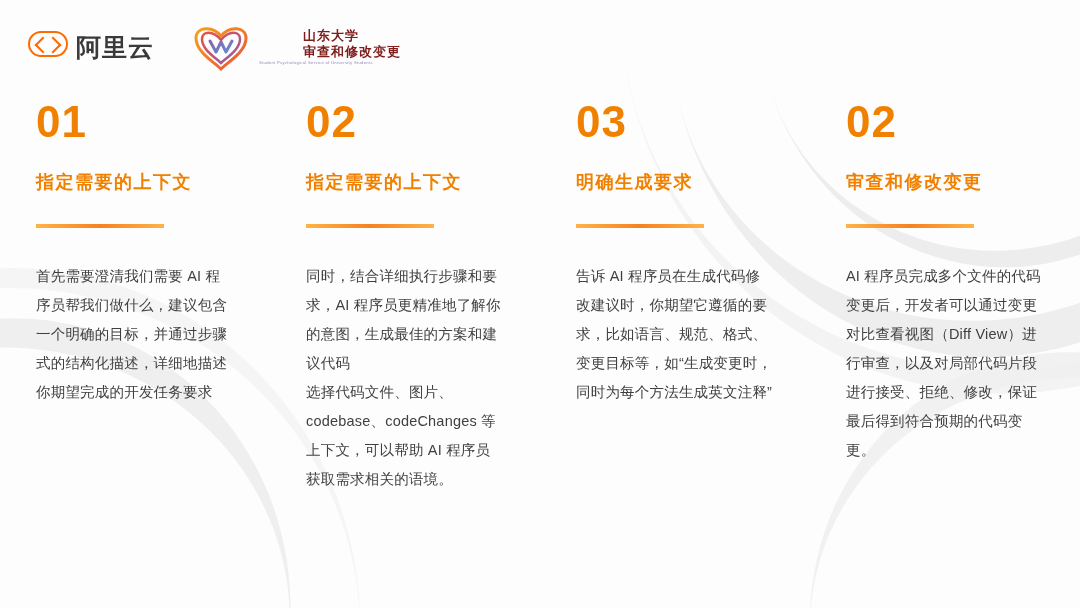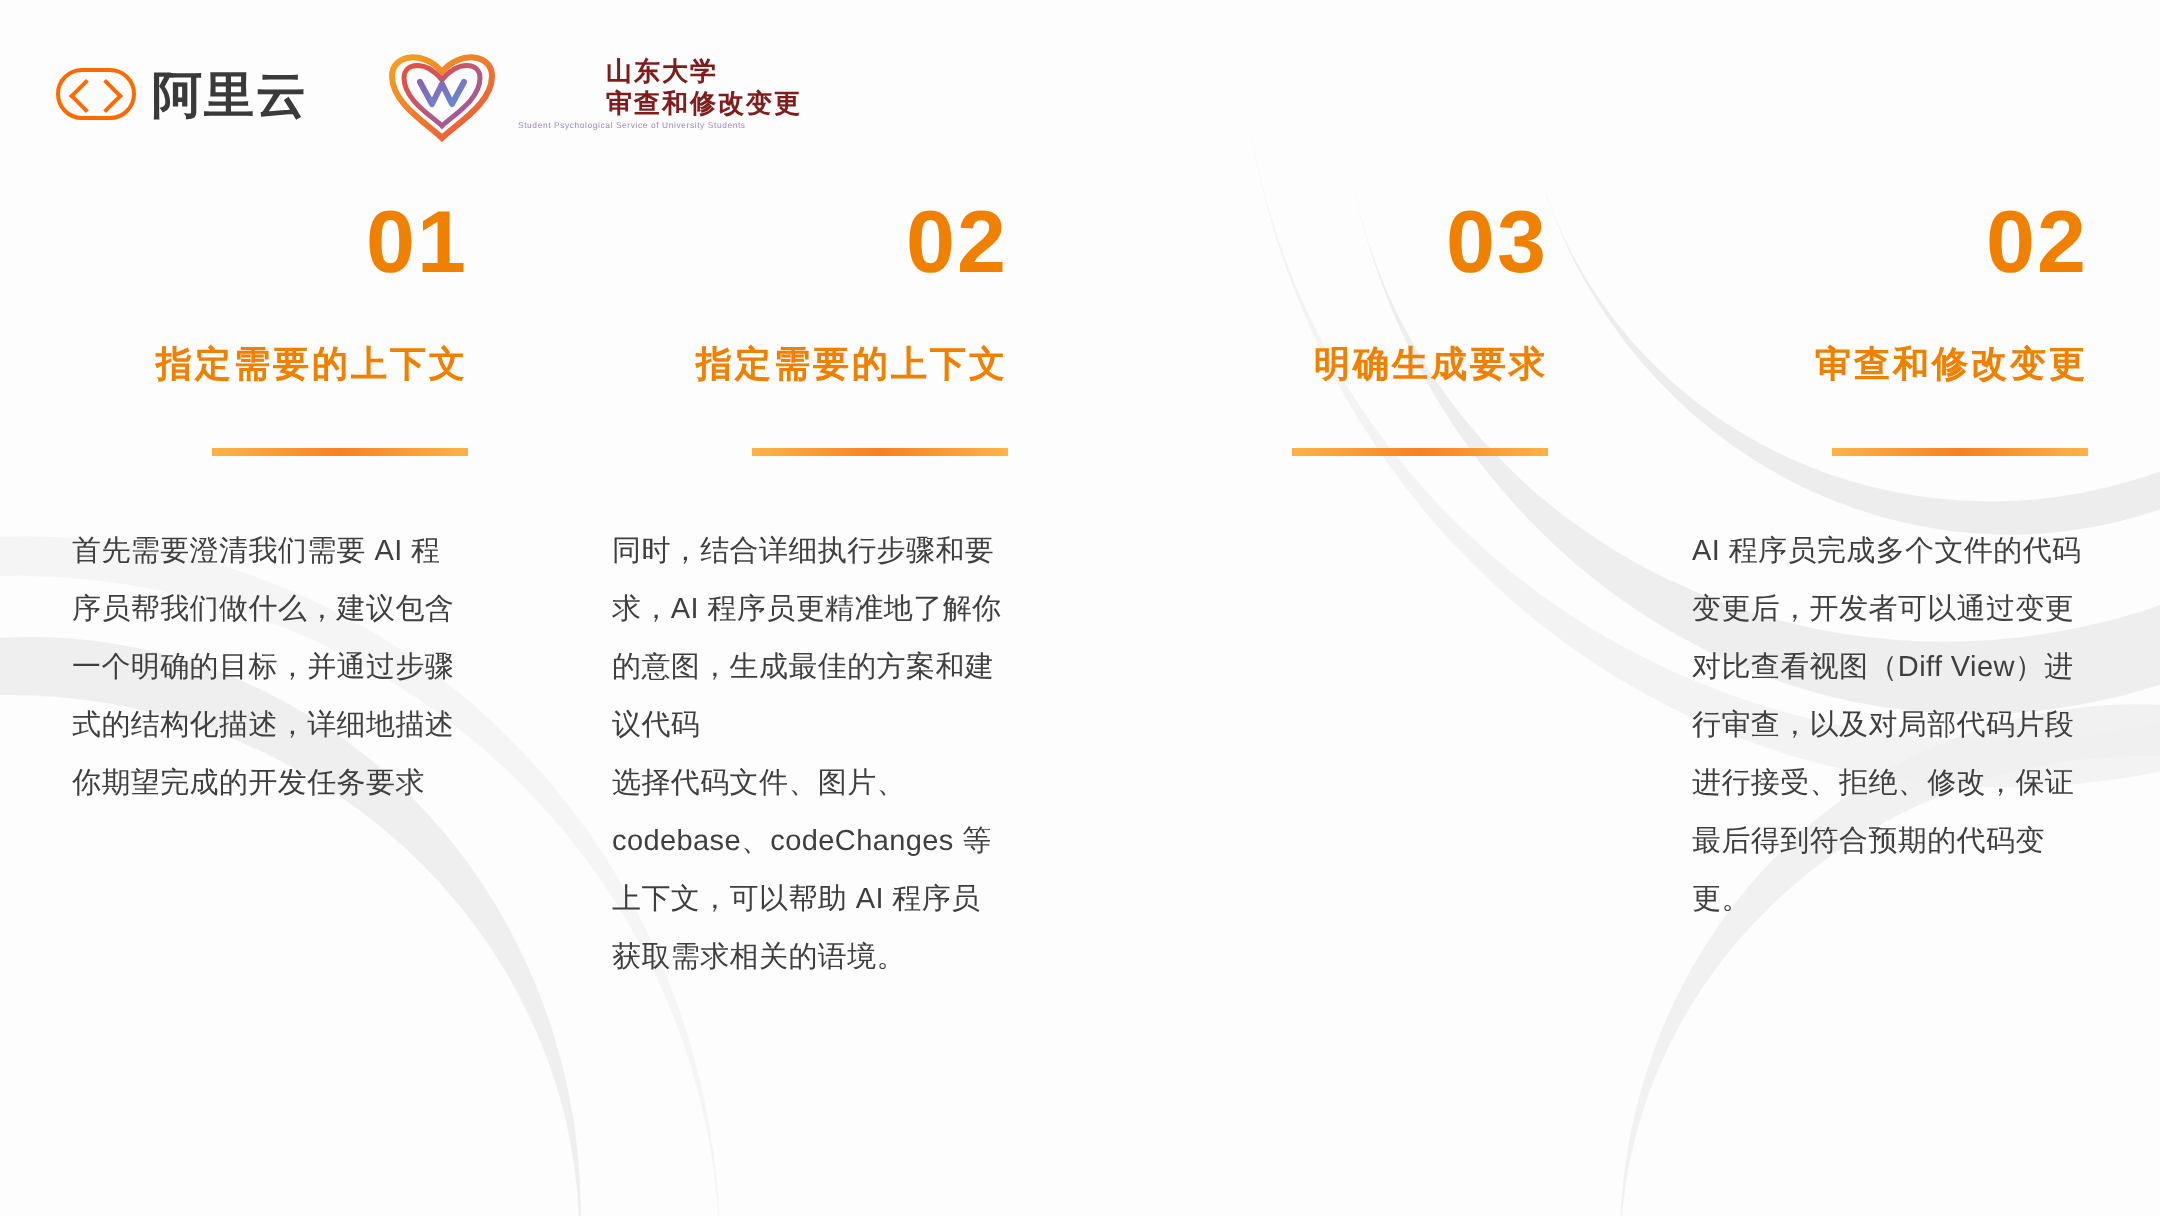--- a/index.html
+++ b/index.html
@@ -81,21 +81,20 @@
     position: absolute;
     top: 22px;
     left: 28px;
     display: flex;
     align-items: center;
     gap: 38px;
     z-index: 5;
   }
   .aliyun-logo {
     display: flex;
-    align-items: center;
     gap: 8px;
     font-family: Liberation Mono, monospace;
   }
   .aliyun-mark {
     width: 40px;
     height: 26px;
     border: 2px solid #ff6a00;
     border-radius: 13px;
     position: relative;
     box-sizing: border-box;
@@ -163,21 +162,21 @@
     right: 0;
     display: flex;
     z-index: 4;
   }
   .col {
     width: 25%;
     box-sizing: border-box;
     padding: 0 36px;
     display: flex;
     flex-direction: column;
-    align-items: flex-end;
+    align-items: flex-start;
   }
   .col-num {
     font-size: 44px;
     font-weight: bold;
     color: #f08100;
     letter-spacing: 1px;
     line-height: 1;
     margin-bottom: 26px;
   }
   .col-title {
@@ -274,20 +273,23 @@
       <div class="col-body">
         <p>同时，结合详细执行步骤和要求，AI 程序员更精准地了解你的意图，生成最佳的方案和建议代码</p>
         <p>选择代码文件、图片、codebase、codeChanges 等上下文，可以帮助 AI 程序员获取需求相关的语境。</p>
       </div>
     </div>
 
     <div class="col">
       <div class="col-num">03</div>
       <div class="col-title">明确生成要求</div>
       <div class="col-rule"></div>
+      <div class="col-body">
+        <p>告诉 AI 程序员在生成代码修改建议时，你期望它遵循的要求，比如语言、规范、格式、变更目标等，如“生成变更时，同时为每个方法生成英文注释”</p>
+      </div>
     </div>
 
     <div class="col">
       <div class="col-num">02</div>
       <div class="col-title">审查和修改变更</div>
       <div class="col-rule"></div>
       <div class="col-body">
         <p>AI 程序员完成多个文件的代码变更后，开发者可以通过变更对比查看视图（Diff View）进行审查，以及对局部代码片段进行接受、拒绝、修改，保证最后得到符合预期的代码变更。</p>
       </div>
     </div>

